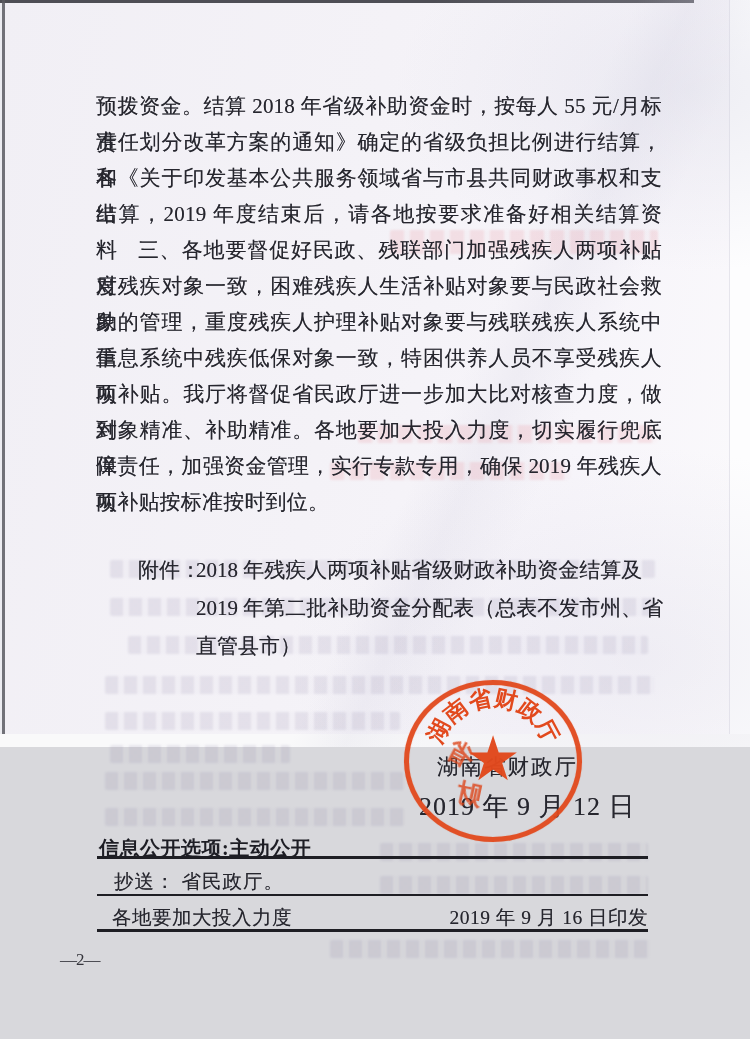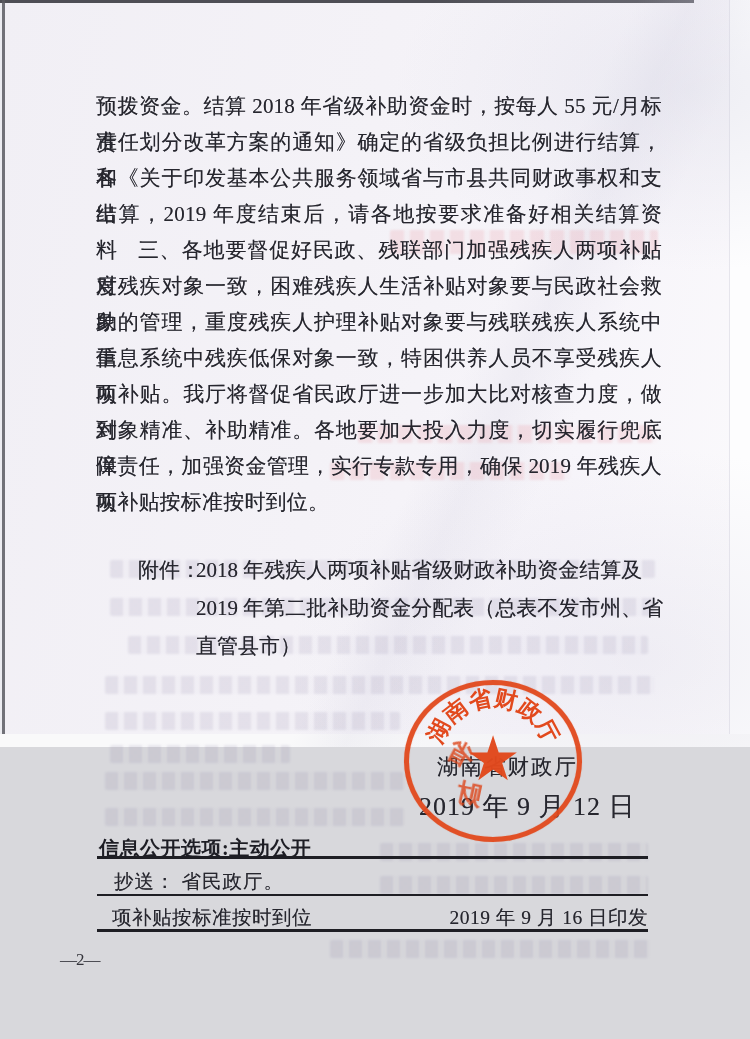--- a/index.html
+++ b/index.html
@@ -148,21 +148,21 @@
   </div>
 
   <div class="footer">
     <div class="disclosure">
       <span>信息公开选项:</span><span>主动公开</span>
     </div>
     <div class="rule r1"></div>
     <div class="cc-row">抄送： 省民政厅。</div>
     <div class="rule r2"></div>
     <div class="issuer-row">
-      <span>项补贴按标准按时到位</span>
+      <span>各地要加大投入力度</span>
       <span>2019 年 9 月 16 日印发</span>
     </div>
     <div class="rule r3"></div>
   </div>
 
   <div class="page-number">—2—</div>
 
 </div>
 
 </body></html>

